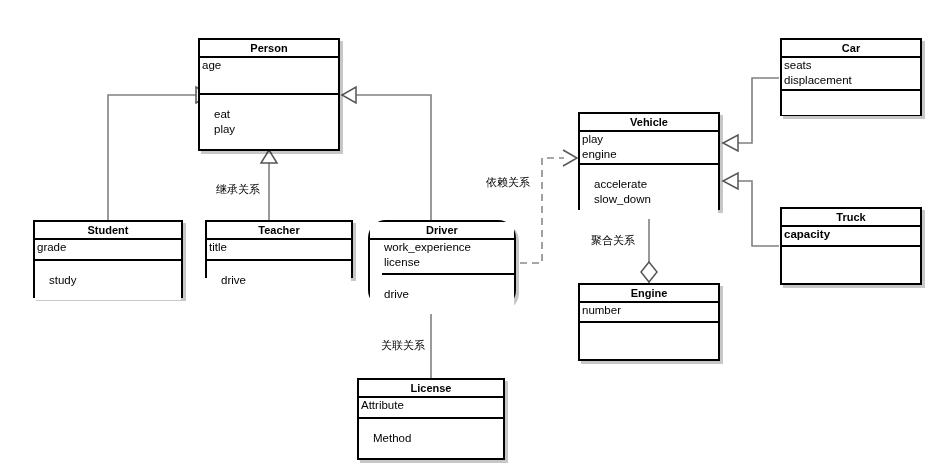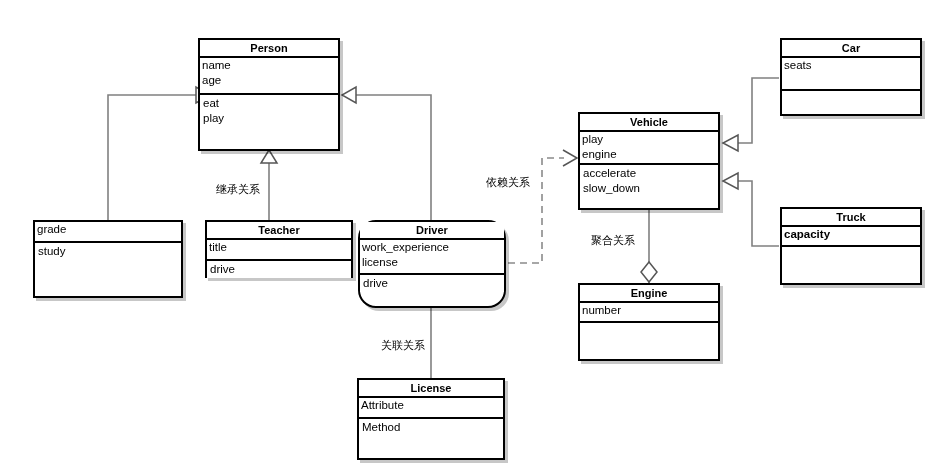--- a/index.html
+++ b/index.html
@@ -49,21 +49,21 @@
   }
   .uml-attrs {
     box-sizing: border-box;
     border-bottom: 2px solid #000000;
     background: #ffffff;
     padding: 0;
   }
   .uml-ops {
     box-sizing: border-box;
     background: #ffffff;
-    padding: 1px;
+    padding: 12px;
   }
   .uml-line {
     font-size: 11.5px;
     line-height: 15px;
     color: #000000;
     padding-left: 2px;
     white-space: nowrap;
     overflow: hidden;
   }
   
@@ -125,51 +125,51 @@
   </svg>
 
   <div class="rel-label" style="left:207px; top:183px;margin-left:9px;">继承关系</div>
   <div class="rel-label" style="left:486px; top:176px;">依赖关系</div>
   <div class="rel-label" style="left:591px; top:234px;">聚合关系</div>
   <div class="rel-label" style="left:364px; top:339px;margin-left:17px;">关联关系</div>
 
   <div class="uml-class" style="left:198px; top:38px; width:142px; height:113px;">
     <div class="uml-name">Person</div>
     <div class="uml-attrs" style="height:37px;">
-      <div class="uml-line">name</div>
       <div class="uml-line">age</div>
     </div>
     <div class="uml-ops">
       <div class="uml-line">eat</div>
       <div class="uml-line">play</div>
     </div>
   </div>
 
   <div class="uml-class" style="left:33px; top:220px; width:150px; height:78px;">
+    <div class="uml-name">Student</div>
     <div class="uml-attrs" style="height:21px;">
       <div class="uml-line">grade</div>
     </div>
     <div class="uml-ops">
       <div class="uml-line">study</div>
     </div>
   </div>
 
   <div class="uml-class" style="left:205px; top:220px; width:148px; height:58px;">
     <div class="uml-name">Teacher</div>
     <div class="uml-attrs" style="height:21px;">
       <div class="uml-line">title</div>
     </div>
     <div class="uml-ops">
       <div class="uml-line">drive</div>
     </div>
   </div>
 
-  <div class="uml-class" style="left:358px; top:220px; width:148px; height:88px;border-radius:18px;">
+  <div class="uml-class" style="left:368px; top:220px; width:148px; height:88px;border-radius:18px;">
     <div class="uml-name">Driver</div>
-    <div class="uml-attrs" style="height:35px;">
+    <div class="uml-attrs" style="height:35px;margin-left:12px;">
       <div class="uml-line">work_experience</div>
       <div class="uml-line">license</div>
     </div>
     <div class="uml-ops">
       <div class="uml-line">drive</div>
     </div>
   </div>
 
   <div class="uml-class" style="left:357px; top:378px; width:148px; height:82px;">
     <div class="uml-name">License</div>
@@ -190,20 +190,21 @@
     <div class="uml-ops">
       <div class="uml-line">accelerate</div>
       <div class="uml-line">slow_down</div>
     </div>
   </div>
 
   <div class="uml-class" style="left:780px; top:38px; width:142px; height:78px;">
     <div class="uml-name">Car</div>
     <div class="uml-attrs" style="height:33px;">
       <div class="uml-line">seats</div>
+      <div class="uml-line">displacement</div>
     </div>
     <div class="uml-ops"></div>
   </div>
 
   <div class="uml-class" style="left:780px; top:207px; width:142px; height:78px;">
     <div class="uml-name">Truck</div>
     <div class="uml-attrs" style="height:20px;font-weight:bold;">
       <div class="uml-line">capacity</div>
     </div>
     <div class="uml-ops"></div>

